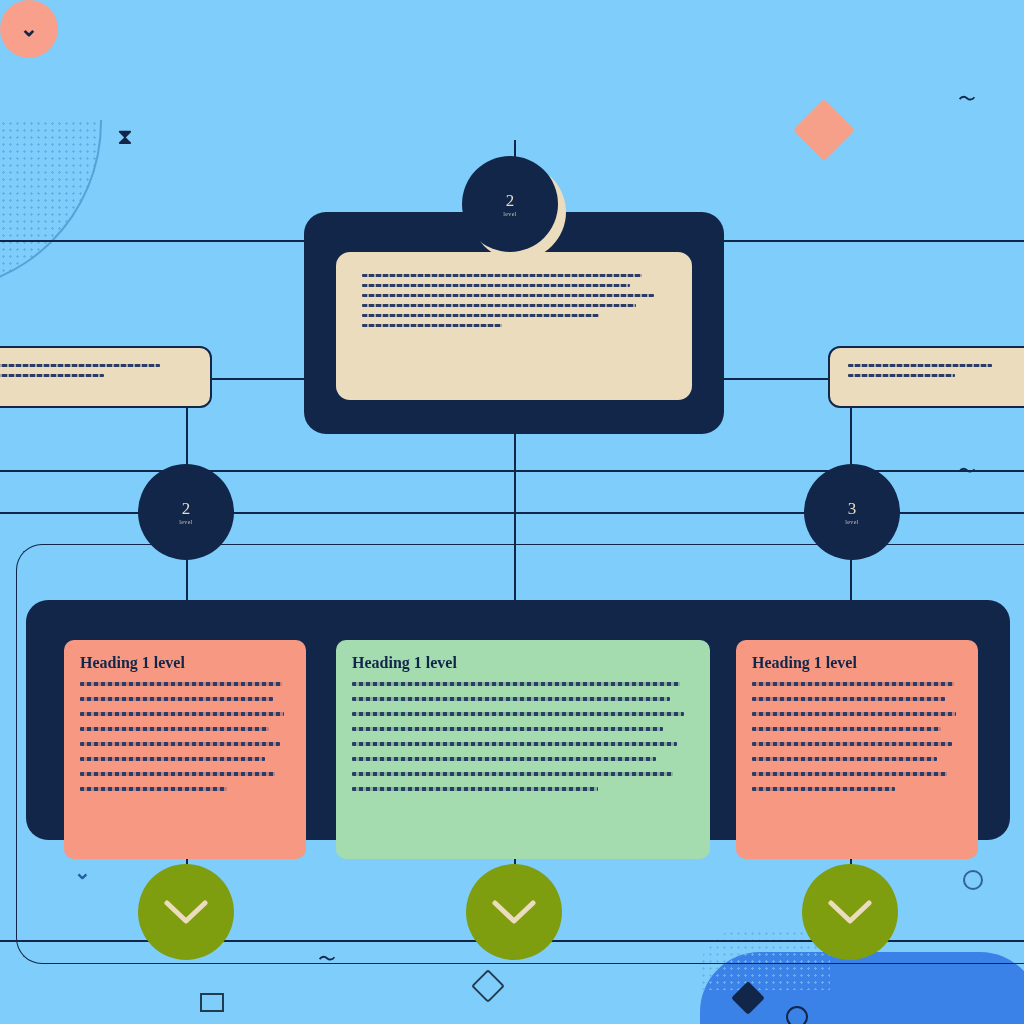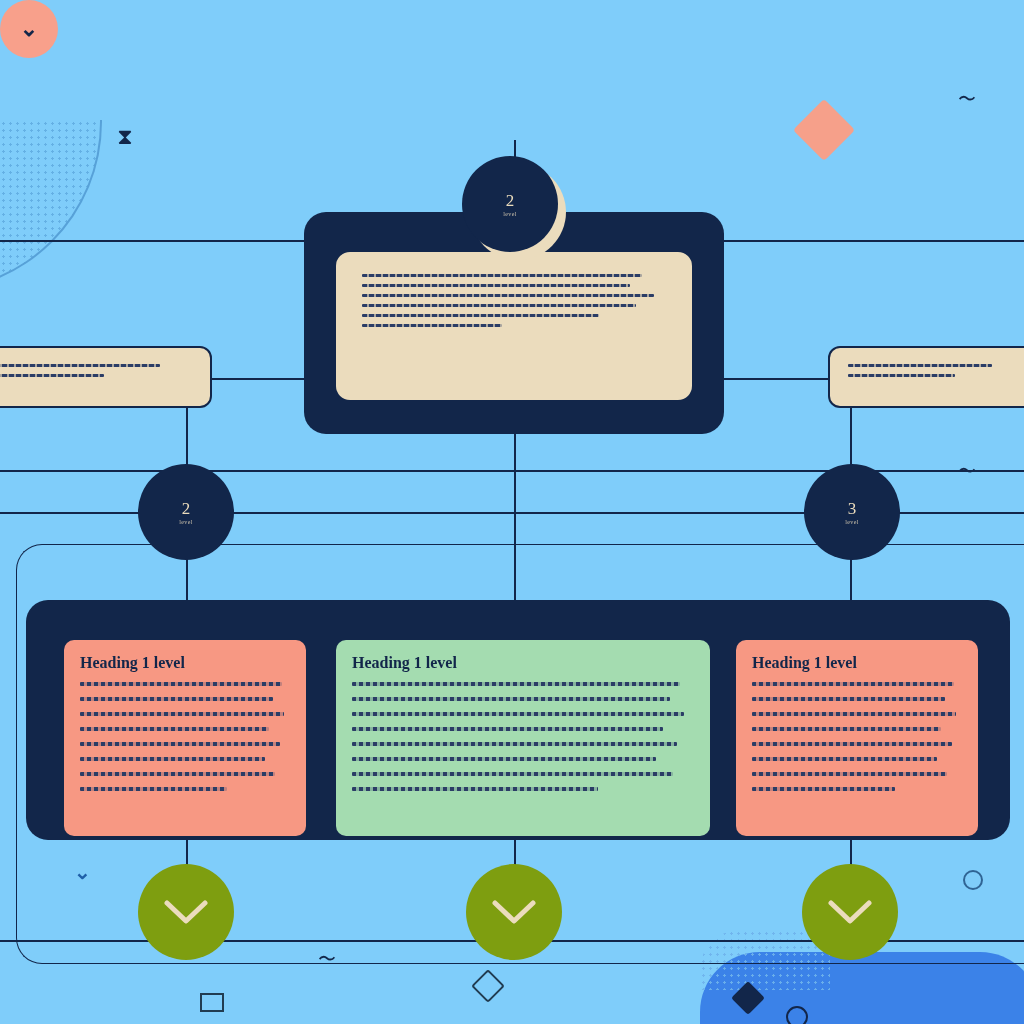--- a/index.html
+++ b/index.html
@@ -209,21 +209,21 @@
   #badge-left  { left: 138px; top: 464px; width: 96px; height: 96px; }
   #badge-right { left: 804px; top: 464px; width: 96px; height: 96px; }
 
   
   #bottom-card { left: 26px; top: 600px; width: 984px; height: 240px; }
 
   .col {
     position: absolute;
     top: 640px;
     width: 242px;
-    height: 196px;
+    height: 219px;
     border-radius: 10px;
     overflow: hidden;
     box-sizing: border-box;
   }
   #col-1 { left: 64px;  background: #F79883; }
   #col-2 { left: 336px; background: #A4DCB0; width: 374px; }
   #col-3 { left: 736px; background: #F79883; }
 
   .col-title {
     font-size: 16px;

